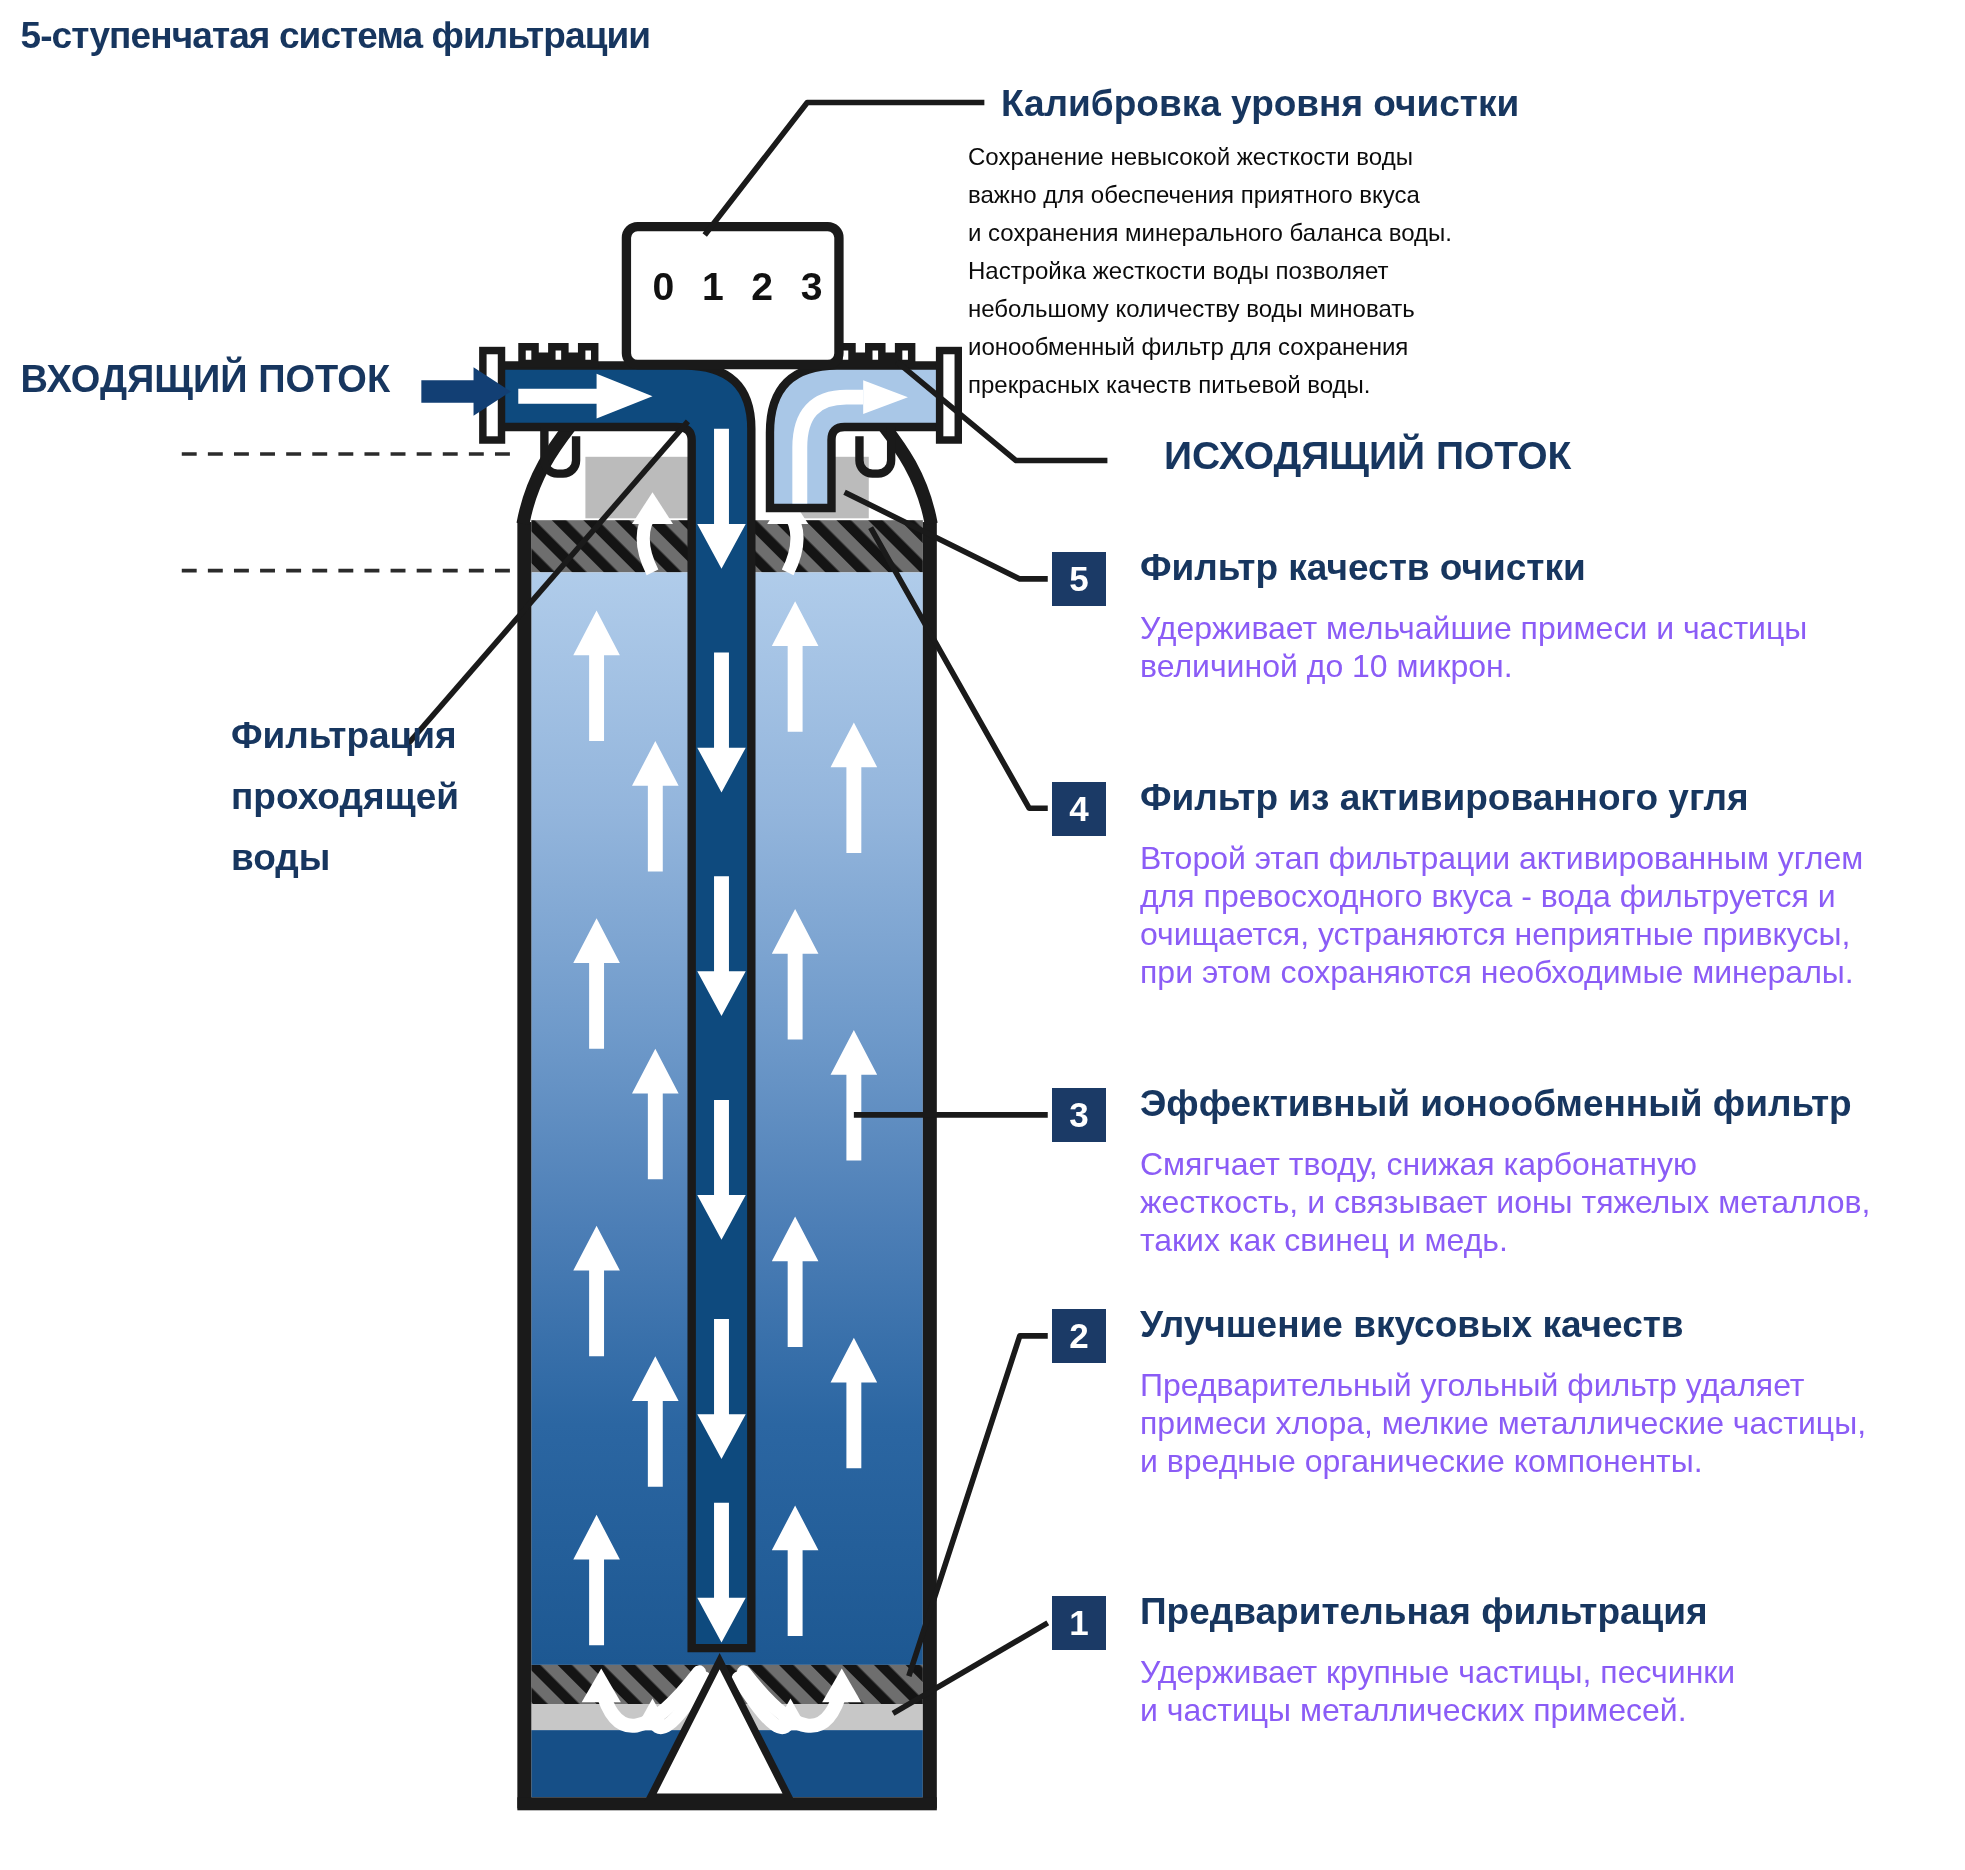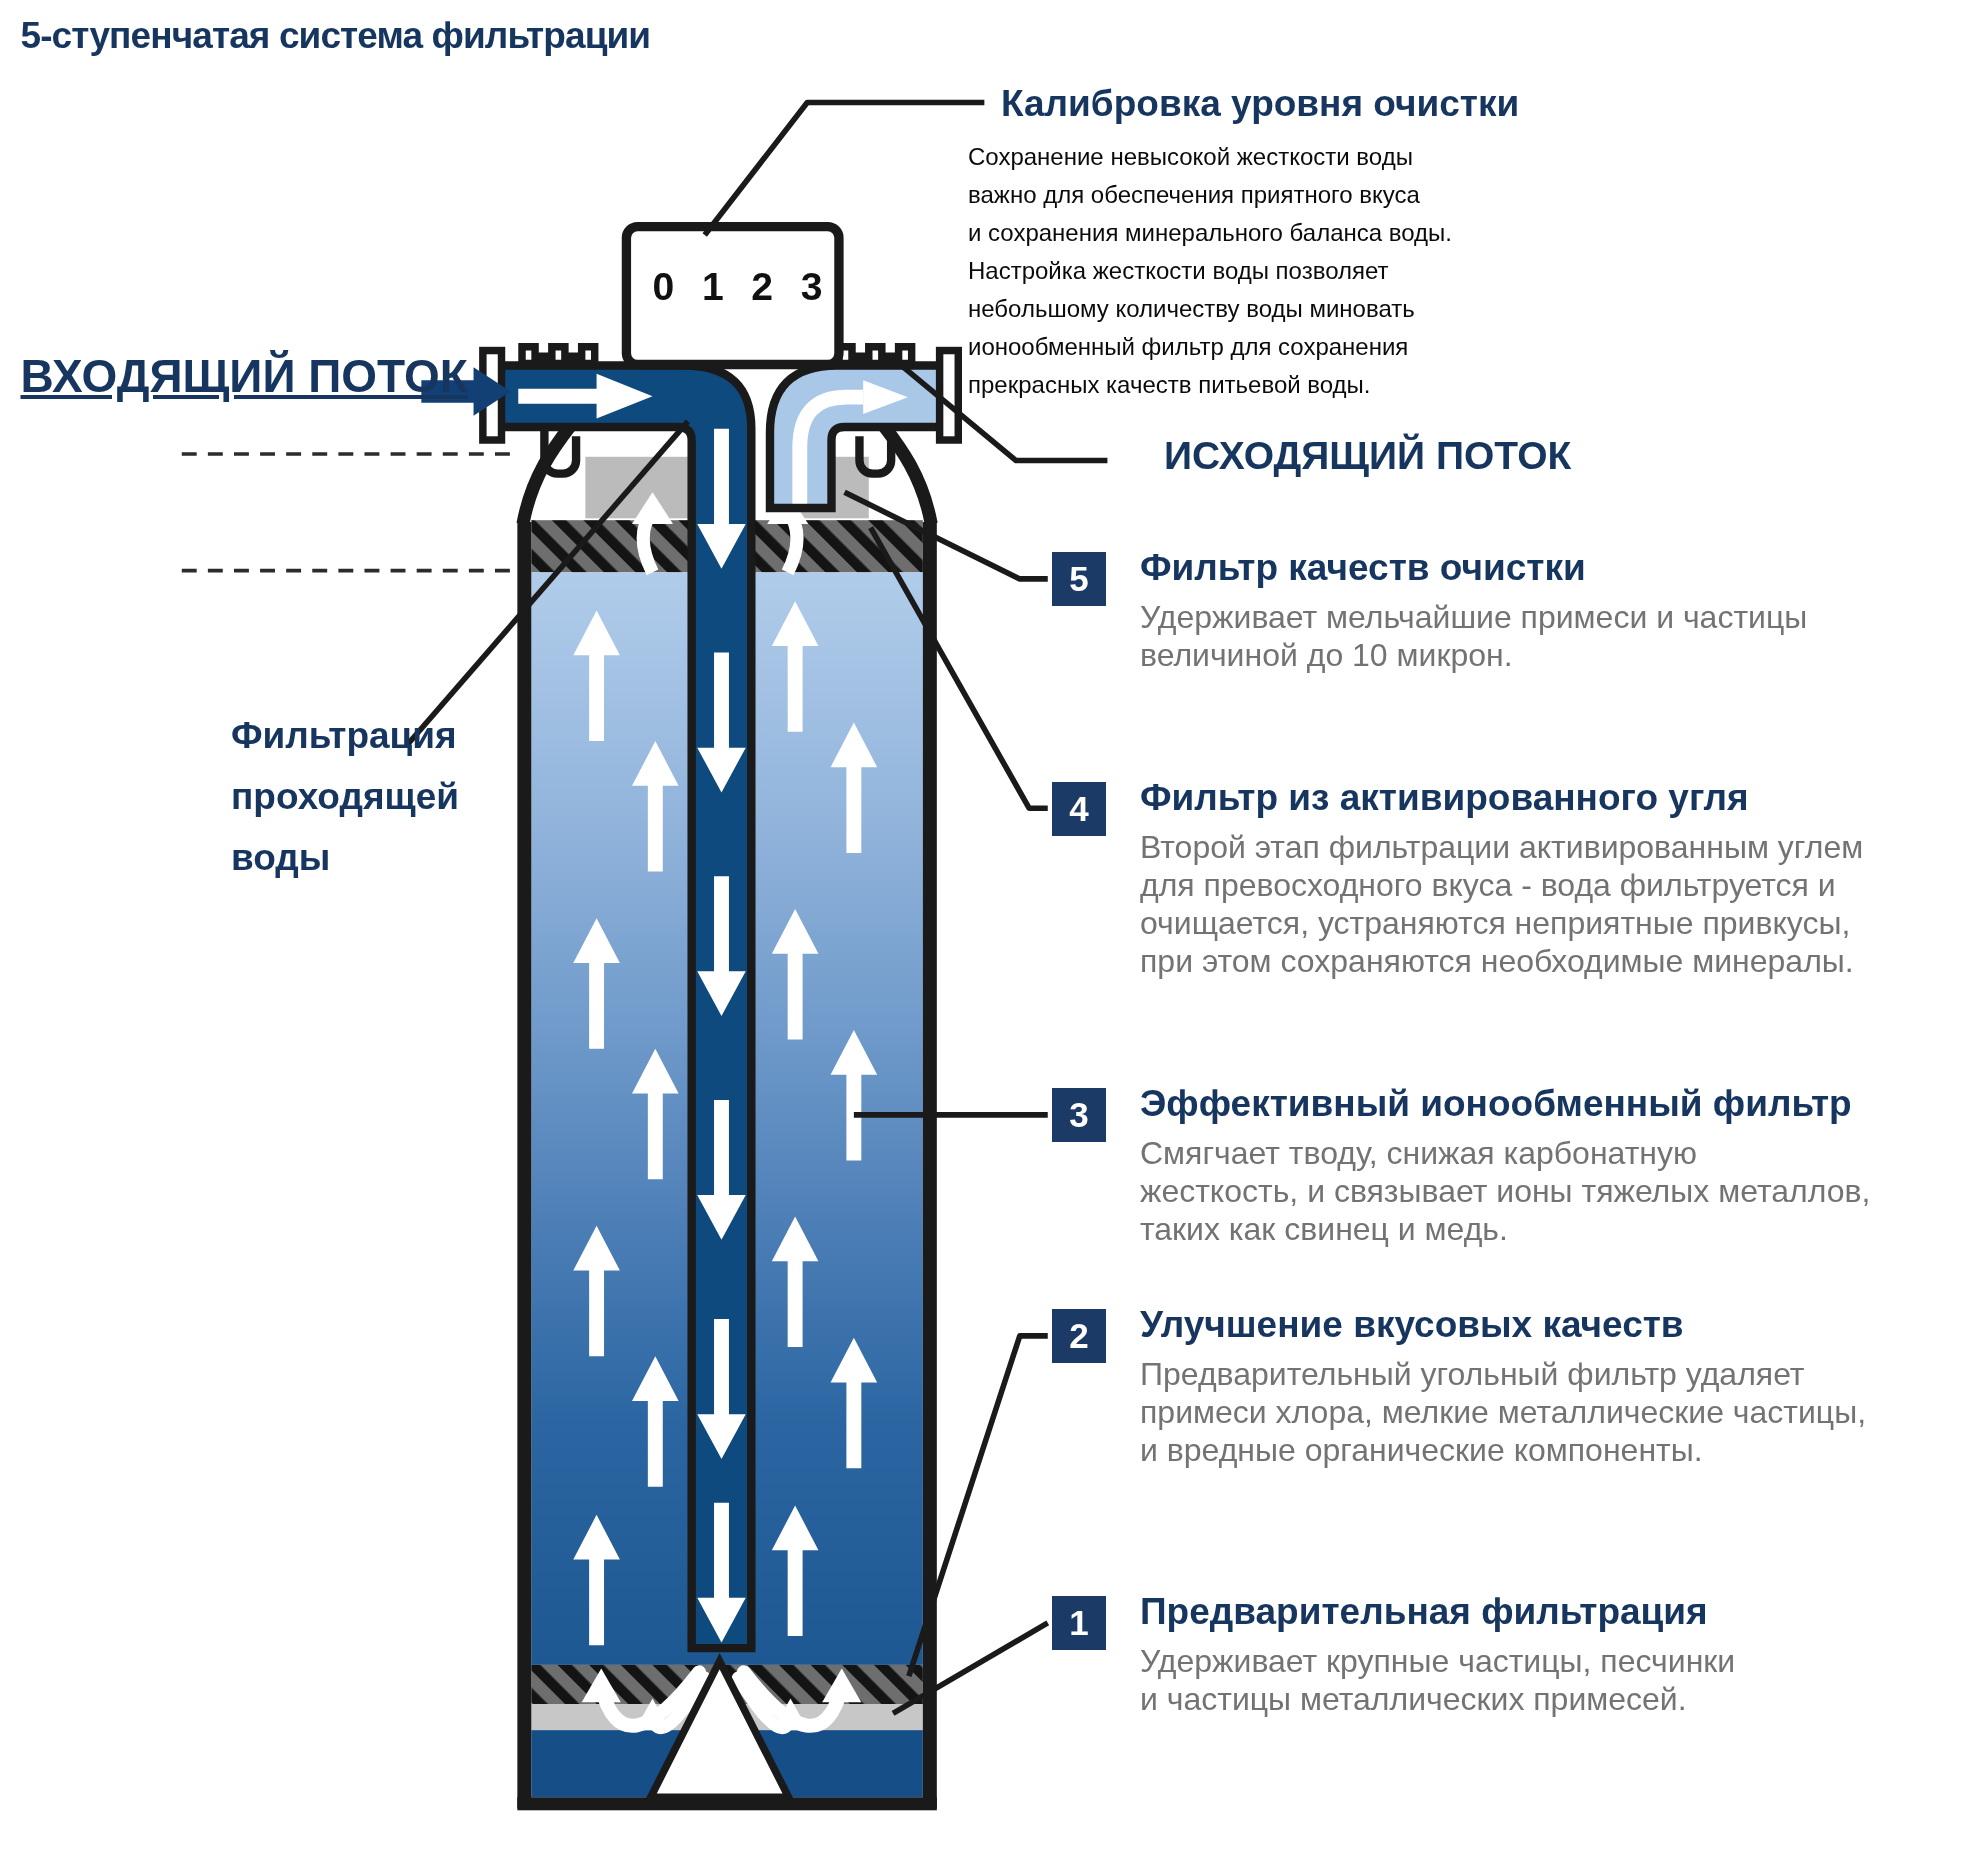--- a/index.html
+++ b/index.html
@@ -2,31 +2,31 @@
 <html style="font-size:15px"><head>
 <meta charset="utf-8">
 <style>
   html,body{margin:0;padding:0;background:#ffffff;}
   #canvas{position:relative;width:1965px;height:1870px;background:#ffffff;overflow:hidden;
           font-family:"Liberation Sans", sans-serif;}
   #diagram-svg{position:absolute;left:0;top:0;z-index:1;}
   .txt{position:absolute;z-index:2;}
   .navy{color:#17365F;font-weight:bold;}
   .page-title{left:20.5px;top:7.5px;font-size:37px;line-height:56px;letter-spacing:-0.9px;}
-  .inflow-label{left:20.5px;top:349px;font-size:46px;text-decoration:underline;}
+  .inflow-label{left:20.5px;top:358px;font-size:38px;}
   .outflow-label{left:1164px;top:434px;font-size:39px;}
   .passing-label{left:231px;top:705px;font-size:37px;line-height:61px;}
   .callout-heading{left:1001px;top:82px;font-size:37px;line-height:43px;}
   .callout-body{left:968px;top:138px;width:727px;font-size:24px;line-height:38px;color:#0b0b0b;}
   .stage{position:absolute;left:1052px;z-index:2;display:flex;align-items:flex-start;}
   .badge{width:54px;height:54px;background:#1B3A66;color:#ffffff;font-size:35px;font-weight:bold;
          display:flex;align-items:center;justify-content:center;flex:0 0 54px;margin-top:5.6px;}
   .stage-text{margin-left:34px;width:783px;}
   .stage-heading{font-size:37px;line-height:43px;color:#17365F;font-weight:bold;}
-  .stage-body{margin-top:9px;font-size:32px;line-height:38px;color:#737373;}
+  .stage-body{margin-top:20px;font-size:32px;line-height:38px;color:#8b5cf6;}
   #stage-5{top:546px;} #stage-4{top:776px;} #stage-3{top:1082px;} #stage-2{top:1303px;} #stage-1{top:1590px;}
 </style>
 </head>
 <body>
 
 <div id="canvas">
 
   <svg id="diagram-svg" width="1965" height="1870" viewBox="0 0 2108 2006">
     <defs>
       <linearGradient id="bodyGrad" x1="0" y1="0" x2="0" y2="1">

